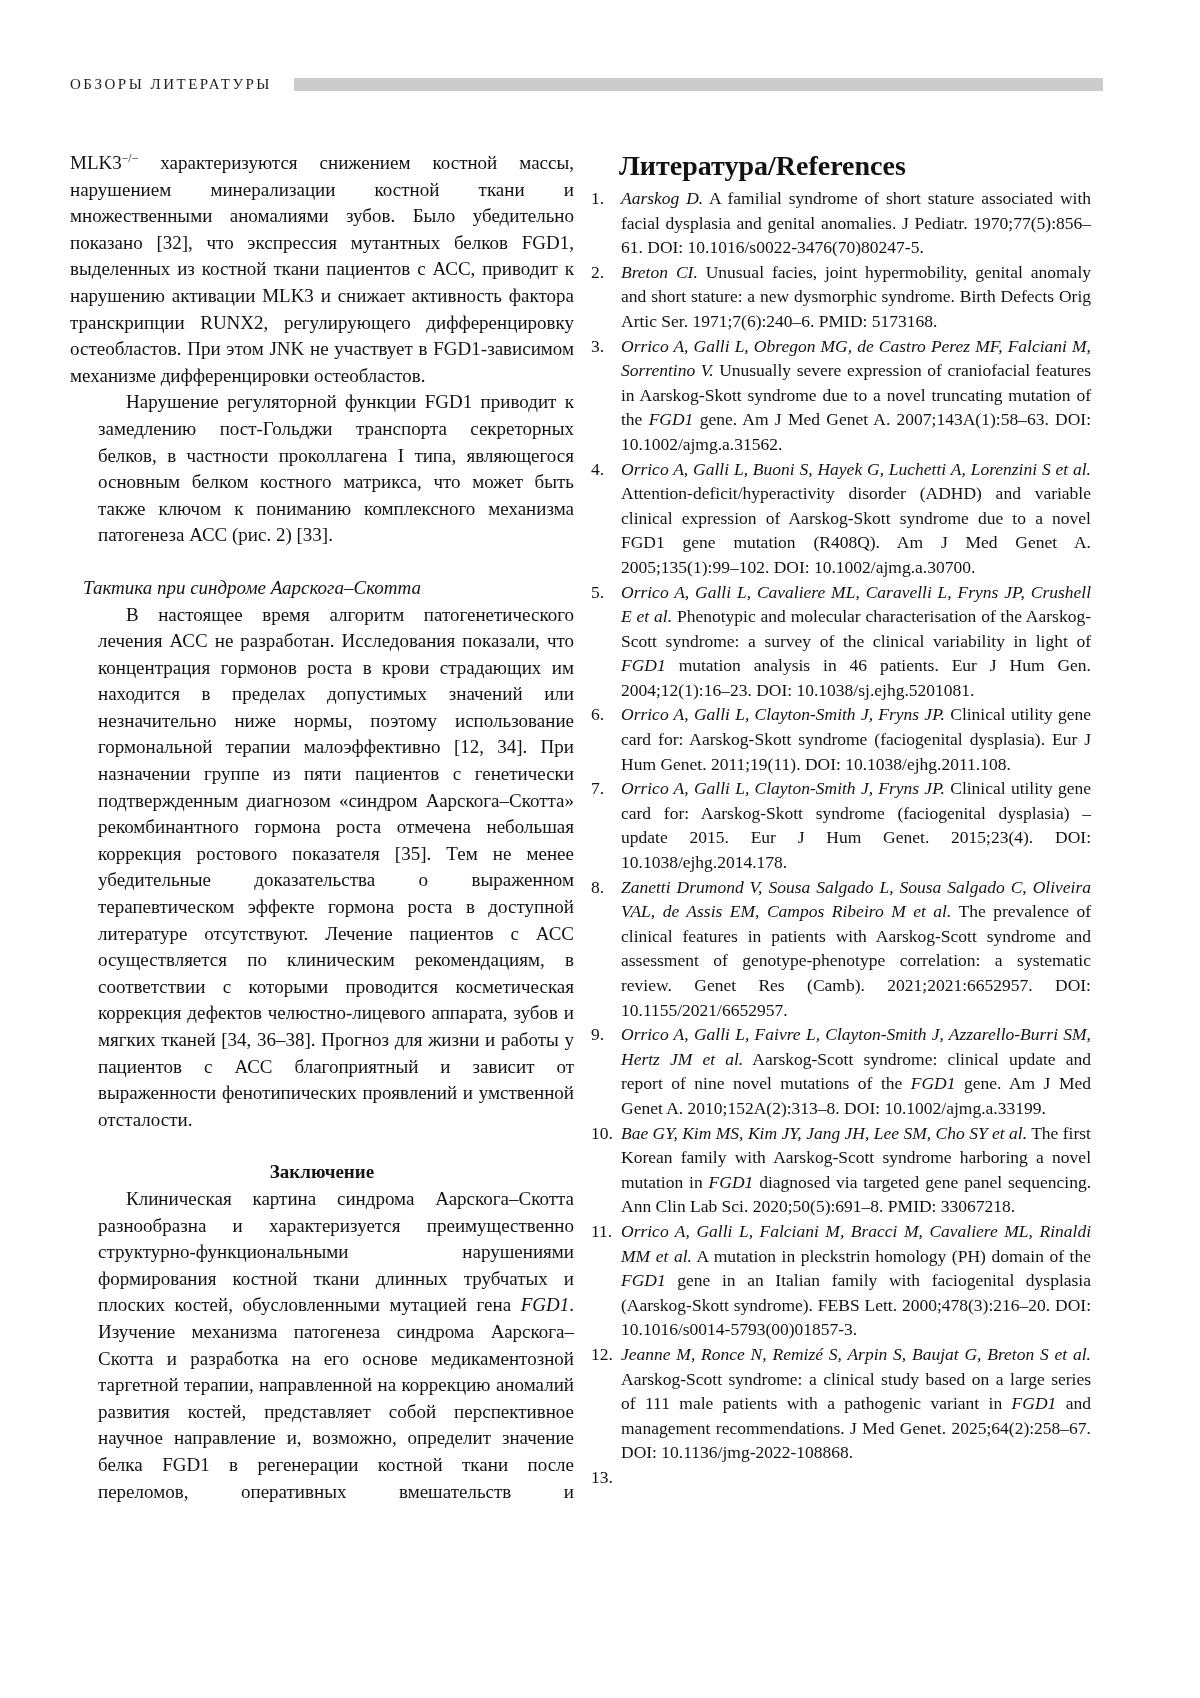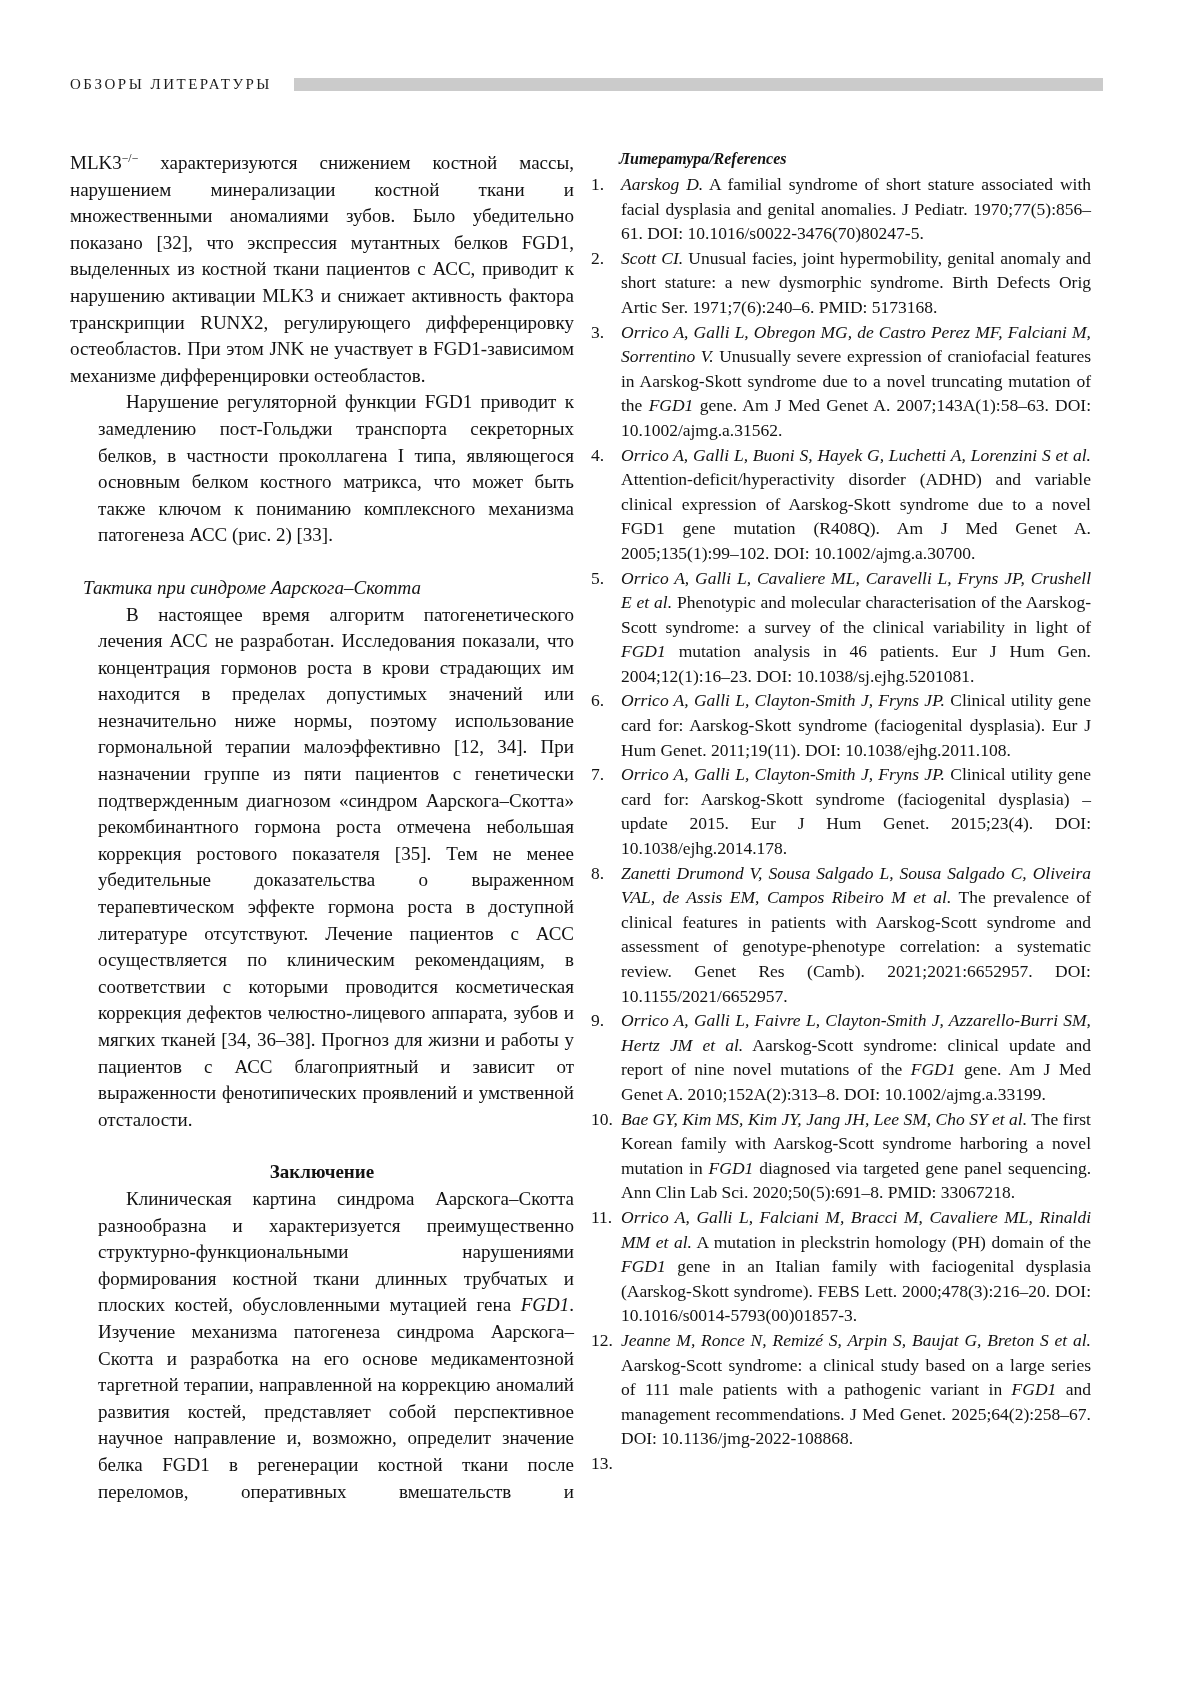--- a/index.html
+++ b/index.html
@@ -36,22 +36,22 @@
   }
   .block.indent { text-indent:28px;margin-left:28px; }
   .h-italic { font-style:italic; margin-top:26px; text-align:left;margin-left:13px; }
   .h-bold   { font-weight:bold;  margin-top:26px; text-align:center; }
   .p-small  { font-size:15.5px; line-height:22px; margin-top:12px; }
   .gap-top  { margin-top:36px; }
   sup { font-size:0.62em; vertical-align:super; line-height:0; }
 
   
   .ref-title {
-    font-size:16px; font-weight:bold;
-    margin:0 0 4px 28px; padding:0;font-style:italic;
+    font-size:28px; font-weight:bold;
+    margin:0 0 4px 28px; padding:0;
   }
   .ref-item {
     position:relative; padding-left:30px;
     font-size:17.5px; line-height:24.6px;
     text-align:justify;
   }
   .ref-num { position:absolute; left:0; top:0; }
 
   
   .page-footer {
@@ -81,21 +81,21 @@
         <div class="block p indent"><span>В настоящее время алгоритм патогенетического лечения АСС не разработан. Исследования показали, что концентрация гормонов роста в крови страдающих им находится в пределах допустимых значений или незначительно ниже нормы, поэтому использование гормональной терапии малоэффективно [12, 34]. При назначении группе из пяти пациентов с генетически подтвержденным диагнозом «синдром Аарскога–Скотта» рекомбинантного гормона роста отмечена небольшая коррекция ростового показателя [35]. Тем не менее убедительные доказательства о выраженном терапевтическом эффекте гормона роста в доступной литературе отсутствуют. Лечение пациентов с АСС осуществляется по клиническим рекомендациям, в соответствии с которыми проводится косметическая коррекция дефектов челюстно-лицевого аппарата, зубов и мягких тканей [34, 36–38]. Прогноз для жизни и работы у пациентов с АСС благоприятный и зависит от выраженности фенотипических проявлений и умственной отсталости.</span></div>
         <div class="block h-bold"><span>Заключение</span></div>
         <div class="block p indent"><span>Клиническая картина синдрома Аарскога–Скотта разнообразна и характеризуется преимущественно структурно-функциональными нарушениями формирования костной ткани длинных трубчатых и плоских костей, обусловленными мутацией гена </span><i>FGD1</i><span>. Изучение механизма патогенеза синдрома Аарскога–Скотта и разработка на его основе медикаментозной таргетной терапии, направленной на коррекцию аномалий развития костей, представляет собой перспективное научное направление и, возможно, определит значение белка FGD1 в регенерации костной ткани после переломов, оперативных вмешательств и прогрессировании злокачественных опухолей.</span></div>
         <div class="block p-small gap-top"><b>Конфликт интересов.</b><span> Авторы заявляют об отсутствии конфликта интересов.</span></div>
         <div class="block p-small"><b>Lorenzini.</b><span> The authors declare no conflict of interest.</span></div>
       </section>
     <section class="col col-right">
       <h2 class="ref-title">Литература/References</h2>
       <div class="ref-list">
           <div class="ref-item"><span class="ref-num">1.</span><span class="ref-body"><i>Aarskog D.</i><span> A familial syndrome of short stature associated with facial dysplasia and genital anomalies. J Pediatr. 1970;77(5):856–61. DOI: 10.1016/s0022-3476(70)80247-5.</span></span></div>
-          <div class="ref-item"><span class="ref-num">2.</span><span class="ref-body"><i>Scott CI.</i><span> Unusual facies, joint hypermobility, genital anomaly and short stature: a new dysmorphic syndrome. Birth Defects Orig Artic Ser. 1971;7(6):240–6. PMID: 5173168.</span></span></div>
+          <div class="ref-item"><span class="ref-num">2.</span><span class="ref-body"><i>Breton CI.</i><span> Unusual facies, joint hypermobility, genital anomaly and short stature: a new dysmorphic syndrome. Birth Defects Orig Artic Ser. 1971;7(6):240–6. PMID: 5173168.</span></span></div>
           <div class="ref-item"><span class="ref-num">3.</span><span class="ref-body"><i>Orrico A, Galli L, Obregon MG, de Castro Perez MF, Falciani M, Sorrentino V.</i><span> Unusually severe expression of craniofacial features in Aarskog-Skott syndrome due to a novel truncating mutation of the </span><i>FGD1</i><span> gene. Am J Med Genet A. 2007;143A(1):58–63. DOI: 10.1002/ajmg.a.31562.</span></span></div>
           <div class="ref-item"><span class="ref-num">4.</span><span class="ref-body"><i>Orrico A, Galli L, Buoni S, Hayek G, Luchetti A, Lorenzini S et al.</i><span> Attention-deficit/hyperactivity disorder (ADHD) and variable clinical expression of Aarskog-Skott syndrome due to a novel FGD1 gene mutation (R408Q). Am J Med Genet A. 2005;135(1):99–102. DOI: 10.1002/ajmg.a.30700.</span></span></div>
           <div class="ref-item"><span class="ref-num">5.</span><span class="ref-body"><i>Orrico A, Galli L, Cavaliere ML, Caravelli L, Fryns JP, Crushell E et al.</i><span> Phenotypic and molecular characterisation of the Aarskog-Scott syndrome: a survey of the clinical variability in light of </span><i>FGD1</i><span> mutation analysis in 46 patients. Eur J Hum Gen. 2004;12(1):16–23. DOI: 10.1038/sj.ejhg.5201081.</span></span></div>
           <div class="ref-item"><span class="ref-num">6.</span><span class="ref-body"><i>Orrico A, Galli L, Clayton-Smith J, Fryns JP.</i><span> Clinical utility gene card for: Aarskog-Skott syndrome (faciogenital dysplasia). Eur J Hum Genet. 2011;19(11). DOI: 10.1038/ejhg.2011.108.</span></span></div>
           <div class="ref-item"><span class="ref-num">7.</span><span class="ref-body"><i>Orrico A, Galli L, Clayton-Smith J, Fryns JP.</i><span> Clinical utility gene card for: Aarskog-Skott syndrome (faciogenital dysplasia) – update 2015. Eur J Hum Genet. 2015;23(4). DOI: 10.1038/ejhg.2014.178.</span></span></div>
           <div class="ref-item"><span class="ref-num">8.</span><span class="ref-body"><i>Zanetti Drumond V, Sousa Salgado L, Sousa Salgado C, Oliveira VAL, de Assis EM, Campos Ribeiro M et al.</i><span> The prevalence of clinical features in patients with Aarskog-Scott syndrome and assessment of genotype-phenotype correlation: a systematic review. Genet Res (Camb). 2021;2021:6652957. DOI: 10.1155/2021/6652957.</span></span></div>
           <div class="ref-item"><span class="ref-num">9.</span><span class="ref-body"><i>Orrico A, Galli L, Faivre L, Clayton-Smith J, Azzarello-Burri SM, Hertz JM et al.</i><span> Aarskog-Scott syndrome: clinical update and report of nine novel mutations of the </span><i>FGD1</i><span> gene. Am J Med Genet A. 2010;152A(2):313–8. DOI: 10.1002/ajmg.a.33199.</span></span></div>
           <div class="ref-item"><span class="ref-num">10.</span><span class="ref-body"><i>Bae GY, Kim MS, Kim JY, Jang JH, Lee SM, Cho SY et al.</i><span> The first Korean family with Aarskog-Scott syndrome harboring a novel mutation in </span><i>FGD1</i><span> diagnosed via targeted gene panel sequencing. Ann Clin Lab Sci. 2020;50(5):691–8. PMID: 33067218.</span></span></div>
           <div class="ref-item"><span class="ref-num">11.</span><span class="ref-body"><i>Orrico A, Galli L, Falciani M, Bracci M, Cavaliere ML, Rinaldi MM et al.</i><span> A mutation in pleckstrin homology (PH) domain of the </span><i>FGD1</i><span> gene in an Italian family with faciogenital dysplasia (Aarskog-Skott syndrome). FEBS Lett. 2000;478(3):216–20. DOI: 10.1016/s0014-5793(00)01857-3.</span></span></div>
           <div class="ref-item"><span class="ref-num">12.</span><span class="ref-body"><i>Jeanne M, Ronce N, Remizé S, Arpin S, Baujat G, Breton S et al.</i><span> Aarskog-Scott syndrome: a clinical study based on a large series of 111 male patients with a pathogenic variant in </span><i>FGD1</i><span> and management recommendations. J Med Genet. 2025;64(2):258–67. DOI: 10.1136/jmg-2022-108868.</span></span></div>

